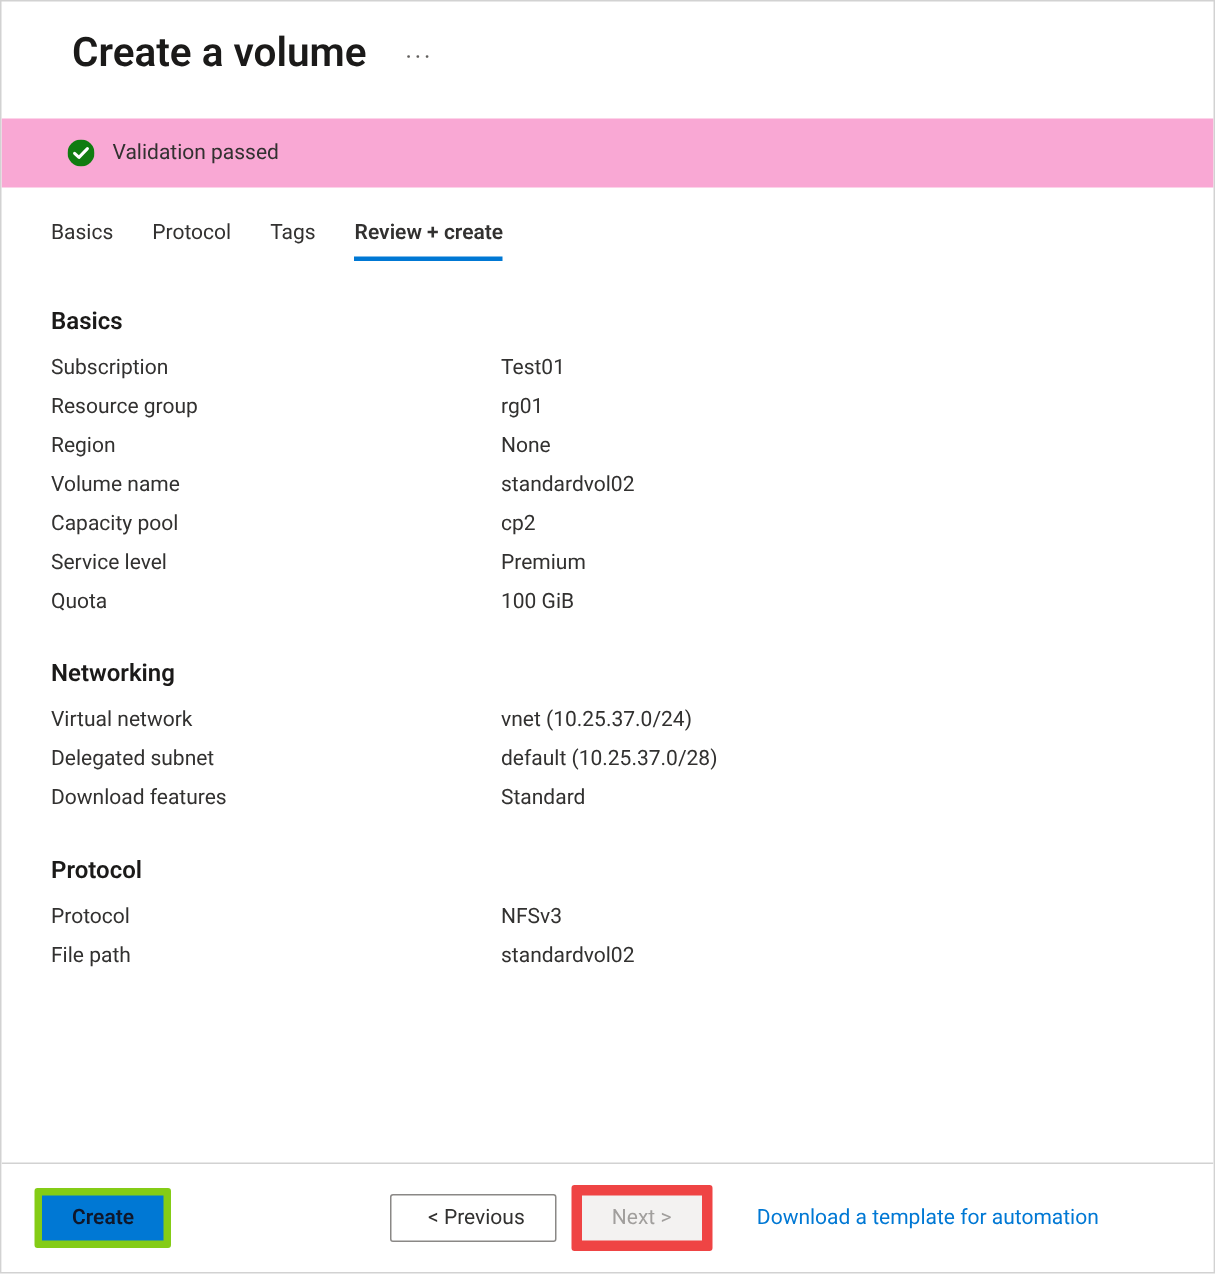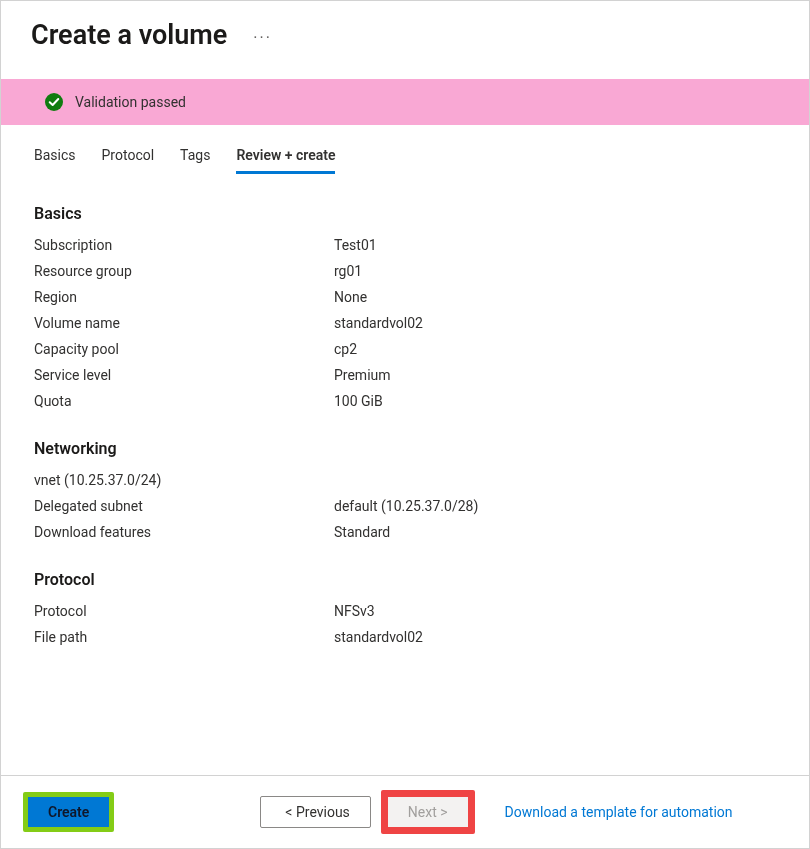--- a/index.html
+++ b/index.html
@@ -11,21 +11,21 @@
     background: #fff;
     width: 810px;
     height: 849px;
     border: 1px solid #d2d2d2;
     position: relative;
     overflow: hidden;
   }
   .header {
     display:flex;
     align-items: flex-end;
-    padding: 18px 30px 8px 30px;
+    padding: 18px 30px 8px 47px;
   }
   .title {
     font-size: 27px;
     font-weight: 600;
     color: #1b1a19;
     margin-right: 22px;
   }
   .more-dots {
     color:#605e5c;
     font-size:16px;
@@ -188,20 +188,21 @@
     <div class="label">Service level</div>
     <div class="value">Premium</div>
   </div>
   <div class="row">
     <div class="label">Quota</div>
     <div class="value">100 GiB</div>
   </div>
 
   <div class="section-title">Networking</div>
   <div class="row">
+    <div class="label">Virtual network</div>
     <div class="value">vnet (10.25.37.0/24)</div>
   </div>
   <div class="row">
     <div class="label">Delegated subnet</div>
     <div class="value">default (10.25.37.0/28)</div>
   </div>
   <div class="row">
     <div class="label">Download features</div>
     <div class="value">Standard</div>
   </div>

